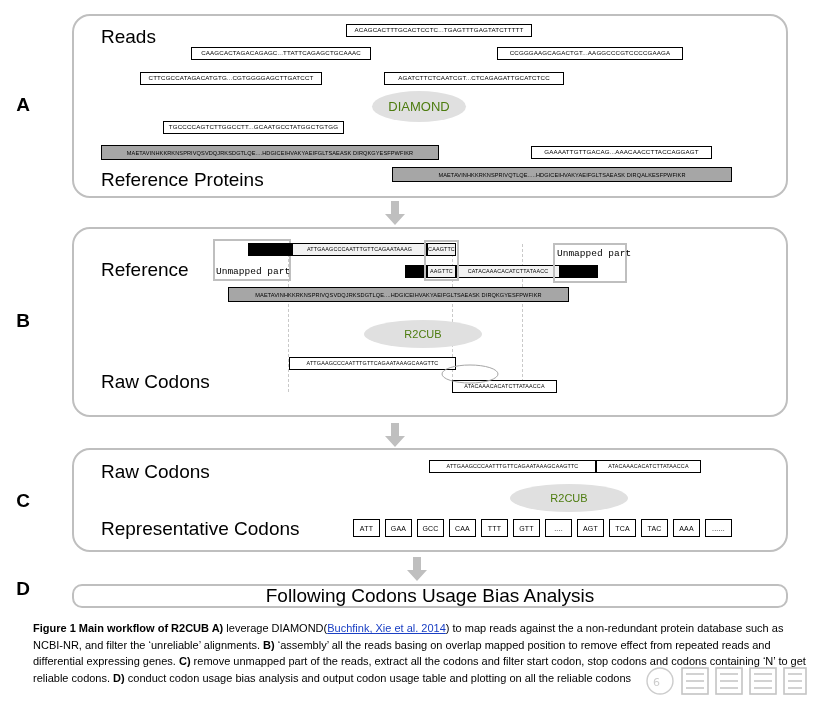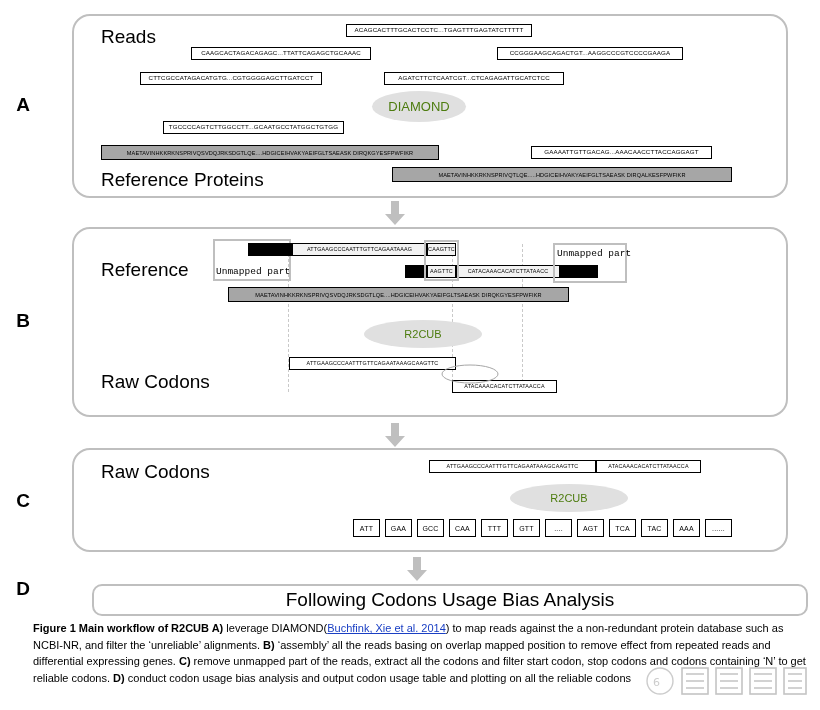--- a/index.html
+++ b/index.html
@@ -247,20 +247,21 @@
     <ellipse cx="470" cy="374" rx="28" ry="9" fill="none" stroke="#a6a6a6" stroke-width="1"></ellipse>
   </svg>
 
   <svg class="downarrow" style="left:380px;top:423px;" width="30" height="24" viewBox="0 0 30 24">
     <path d="M11,0 h8 v13 h6 l-10,11 l-10,-11 h6 z" fill="#bfbfbf"></path>
   </svg>
 
   <div class="panel" style="left:72px;top:448px;width:716px;height:104px;"></div>
 
   <div class="section-title" style="left:101px;top:461px;">Raw Codons</div>
+  <div class="section-title" style="left:101px;top:518px;">Representative Codons</div>
 
   <div class="seqbox tiny" style="left:429px;top:460px;width:167px;height:13px;">ATTGAAGCCCAATTTGTTCAGAATAAAGCAAGTTC</div>
   <div class="seqbox tiny" style="left:596px;top:460px;width:105px;height:13px;">ATACAAACACATCTTATAACCA</div>
 
   <div class="ellipse small" style="left:510px;top:484px;width:118px;height:28px;">R2CUB</div>
 
   <div class="codon" style="left:353px;top:519px;width:27px;height:18px;">ATT</div>
   <div class="codon" style="left:385px;top:519px;width:27px;height:18px;">GAA</div>
   <div class="codon" style="left:417px;top:519px;width:27px;height:18px;">GCC</div>
   <div class="codon" style="left:449px;top:519px;width:27px;height:18px;">CAA</div>
@@ -270,21 +271,21 @@
   <div class="codon" style="left:577px;top:519px;width:27px;height:18px;">AGT</div>
   <div class="codon" style="left:609px;top:519px;width:27px;height:18px;">TCA</div>
   <div class="codon" style="left:641px;top:519px;width:27px;height:18px;">TAC</div>
   <div class="codon" style="left:673px;top:519px;width:27px;height:18px;">AAA</div>
   <div class="codon" style="left:705px;top:519px;width:27px;height:18px;">......</div>
 
   <svg class="downarrow" style="left:402px;top:557px;" width="30" height="24" viewBox="0 0 30 24">
     <path d="M11,0 h8 v13 h6 l-10,11 l-10,-11 h6 z" fill="#bfbfbf"></path>
   </svg>
 
-  <div class="finalbar" style="left:72px;top:584px;width:716px;height:32px;margin-left:20px;">Following Codons Usage Bias Analysis</div>
+  <div class="finalbar" style="left:72px;top:584px;width:716px;height:24px;">Following Codons Usage Bias Analysis</div>
 
   <div class="caption">
     <b>Figure 1 Main  workflow of R2CUB A)</b><span> leverage DIAMOND(</span><span class="cite">Buchfink, Xie et al. 2014</span><span>) to map reads against the a non-redundant protein database such as NCBI-NR,  and filter the ‘unreliable’ alignments. </span><b>B)</b><span> ‘assembly’ all the reads basing on overlap mapped position to remove effect from repeated reads and differential expressing genes. </span><b>C)</b><span> remove unmapped part of the reads, extract all the codons and filter start codon, stop codons and codons containing ‘N’ to get reliable codons. </span><b>D)</b><span> conduct codon usage bias analysis and output codon usage table and plotting on all the reliable codons</span>
   </div>
 
   <svg class="watermark" viewBox="0 0 170 42">
     <circle cx="20" cy="21" r="13" fill="none" stroke="#9a9a9a" stroke-width="1.4"></circle>
     <text x="13" y="26" font-family="DejaVu Sans, sans-serif" font-size="11" fill="#9a9a9a">6</text>
     <g stroke="#8a8a8a" stroke-width="1.6" fill="none">
       <rect x="42" y="8" width="26" height="26"></rect>

